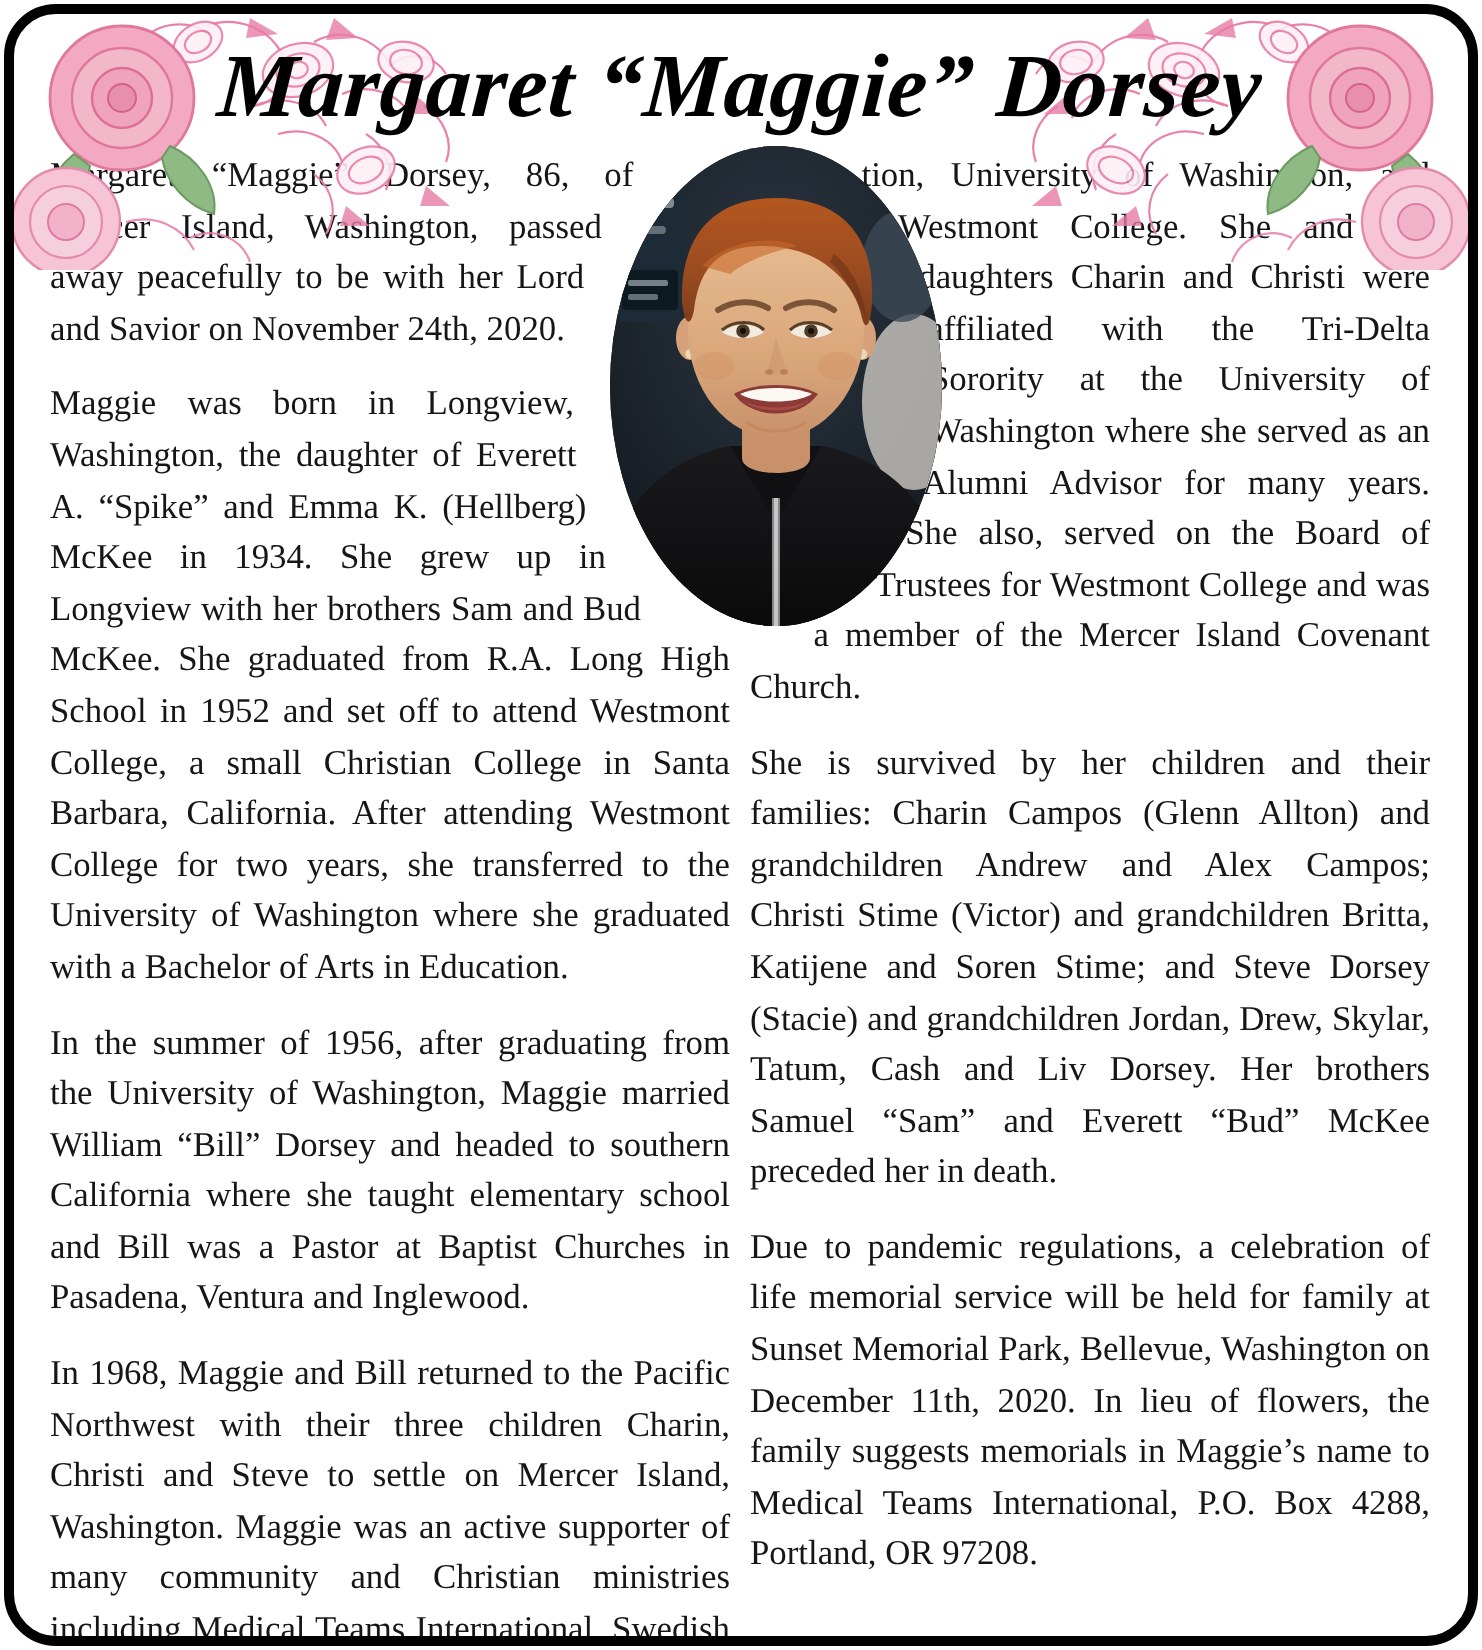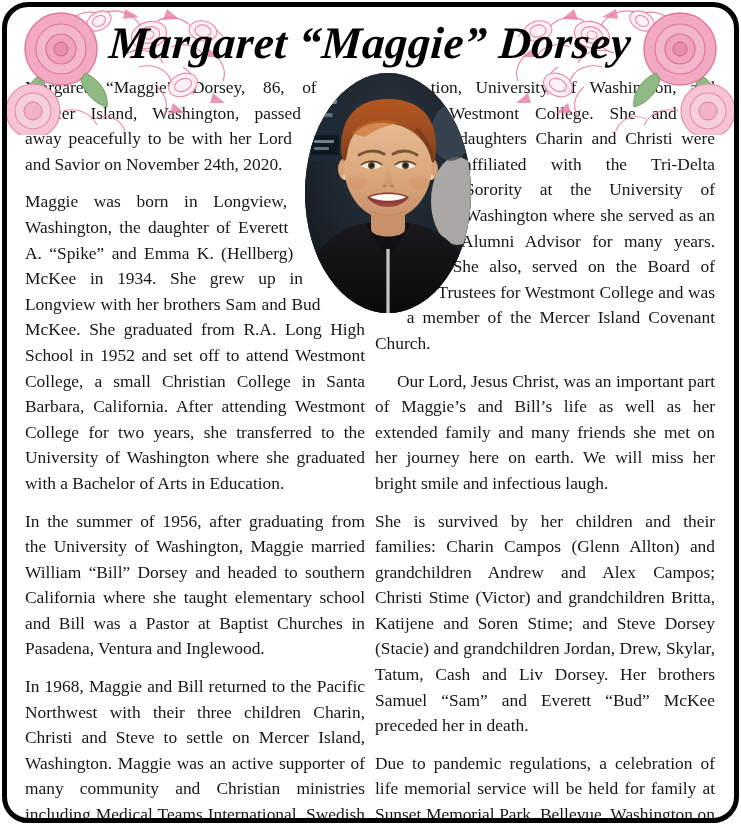--- a/index.html
+++ b/index.html
@@ -347,21 +347,20 @@
         <div class="photo-gap-right"></div>
         <p>Margaret “Maggie” Dorsey, 86, of Mercer Island, Washington, passed away peacefully to be with her Lord and Savior on November 24th, 2020.</p>
         <p>Maggie was born in Longview, Washington, the daughter of Everett A. “Spike” and Emma K. (Hellberg) McKee in 1934. She grew up in Longview with her brothers Sam and Bud McKee. She graduated from R.A. Long High School in 1952 and set off to attend Westmont College, a small Christian College in Santa Barbara, California. After attending Westmont College for two years, she transferred to the University of Washington where she graduated with a Bachelor of Arts in Education.</p>
         <p>In the summer of 1956, after graduating from the University of Washington, Maggie married William “Bill” Dorsey and headed to southern California where she taught elementary school and Bill was a Pastor at Baptist Churches in Pasadena, Ventura and Inglewood.</p>
         <p class="last">In 1968, Maggie and Bill returned to the Pacific Northwest with their three children Charin, Christi and Steve to settle on Mercer Island, Washington. Maggie was an active supporter of many community and Christian ministries including Medical Teams International, Swedish Hospital Founda-</p>
       </div>
 
       <div class="col right">
         <div class="photo-gap-left"></div>
         <p>tion, University of Washington, and Westmont College. She and her daughters Charin and Christi were affiliated with the Tri-Delta Sorority at the University of Washington where she served as an Alumni Advisor for many years. She also, served on the Board of Trustees for Westmont College and was a member of the Mercer Island Covenant Church.</p>
-        <p class="indent">Our Lord, Jesus Christ, was an important part of Maggie’s and Bill’s life as well as her extended family and many friends she met on her journey here on earth. We will miss her bright smile and infectious laugh.</p>
         <p>She is survived by her children and their families: Charin Campos (Glenn Allton) and grandchildren Andrew and Alex Campos; Christi Stime (Victor) and grandchildren Britta, Katijene and Soren Stime; and Steve Dorsey (Stacie) and grandchildren Jordan, Drew, Skylar, Tatum, Cash and Liv Dorsey. Her brothers Samuel “Sam” and Everett “Bud” McKee preceded her in death.</p>
         <p class="last">Due to pandemic regulations, a celebration of life memorial service will be held for family at Sunset Memorial Park, Bellevue, Washington on December 11th, 2020. In lieu of flowers, the family suggests memorials in Maggie’s name to Medical Teams International, P.O. Box 4288, Portland, OR 97208.</p>
       </div>
 
     </div>
   </div>
 
   <div class="frame"></div>
 </div>
 

